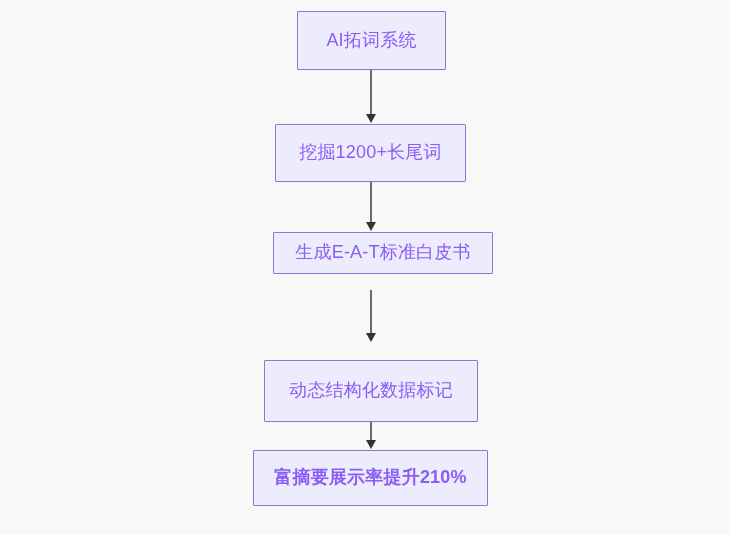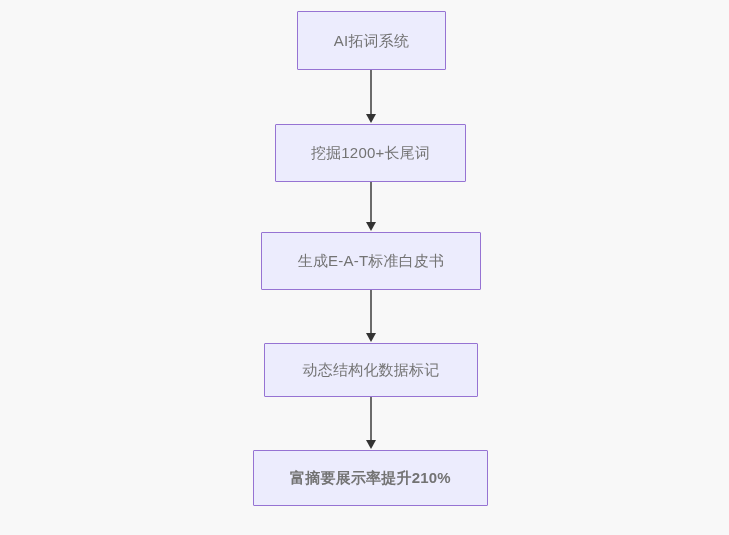--- a/index.html
+++ b/index.html
@@ -27,32 +27,32 @@
     box-sizing: border-box;
     background: #ececfd;
     border: 1.5px solid #9673d3;
     border-radius: 1px;
     display: flex;
     align-items: center;
     justify-content: center;
     z-index: 2;
   }
   .node-label {
-    color: #737373;
-    font-size: 15px;
+    color: #8b5cf6;
+    font-size: 18px;
     line-height: 1.3;
     letter-spacing: 0.2px;
     white-space: nowrap;
     text-align: center;
   }
 
   .node-1 { left: 297px; top: 11px;  width: 149px; height: 59px; }
   .node-2 { left: 275px; top: 124px; width: 191px; height: 58px; }
-  .node-3 { left: 261px; top: 232px; width: 220px; height: 58px; }
-  .node-4 { left: 264px; top: 343px; width: 214px; height: 54px; }
+  .node-3 { left: 273px; top: 232px; width: 220px; height: 42px; }
+  .node-4 { left: 264px; top: 360px; width: 214px; height: 62px; }
   .node-5 { left: 253px; top: 450px; width: 235px; height: 56px; font-weight: bold; }
 
   
   .edge {
     position: absolute;
     left: 370px;
     width: 2px;
     background: #6b6b6b;
     z-index: 1;
   }

